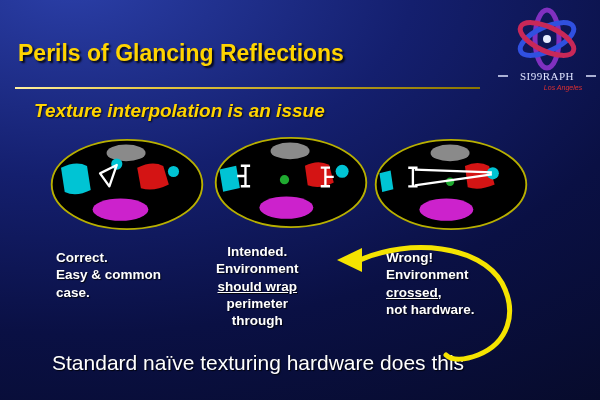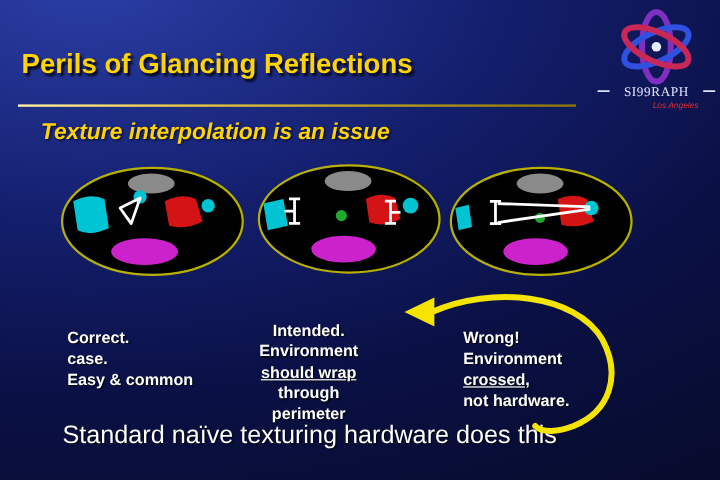--- a/index.html
+++ b/index.html
@@ -20,21 +20,21 @@
   .subtitle{
     position:absolute;left:34px;top:100px;font-size:19px;font-weight:bold;font-style:italic;
     color:var(--title_yellow);text-shadow:1px 1px 2px rgba(0,0,0,.85);white-space:nowrap;
   }
   .panel{position:absolute;}
   #p1{left:48px;top:136px;}
   #p2{left:212px;top:134px;}
   #p3{left:372px;top:136px;}
   .caption{
     position:absolute;color:var(--caption_white);font-size:13.5px;font-weight:bold;
-    line-height:1.28;text-shadow:1px 1px 1px rgba(0,0,0,.8);margin-top:24px;
+    line-height:1.28;text-shadow:1px 1px 1px rgba(0,0,0,.8);
   }
   #c1{left:56px;top:249px;}
   #c2{left:216px;top:243px;text-align:center;}
   #c3{left:386px;top:249px;}
   .u{text-decoration:underline;}
   .footer{
     position:absolute;left:52px;top:351px;font-size:21px;color:var(--caption_white);
     text-shadow:1px 1px 1px rgba(0,0,0,.8);white-space:nowrap;
   }
   .logo{position:absolute;right:3px;top:3px;}
@@ -93,29 +93,29 @@
     <path d="M100 32 Q114 26 126 32 L132 52 Q116 59 103 55 Z" fill="var(--red_shape)"></path>
     <ellipse cx="80" cy="79" rx="29" ry="12" fill="var(--magenta_shape)"></ellipse>
     <circle cx="84" cy="49" r="4.5" fill="var(--green_dot)"></circle>
     <circle cx="130" cy="40" r="6.5" fill="var(--cyan_shape)"></circle>
     <path d="M44 34 L44 54 M39 34 L49 34 M39 54 L49 54" fill="none" stroke="#ffffff" stroke-width="2.5"></path>
     <path d="M46 36 L129 39 M46 53 L129 41" fill="none" stroke="#ffffff" stroke-width="2.5"></path>
   </svg>
 
   <div id="c1" class="caption">
       <div>Correct.</div>
+      <div>Easy &amp; common</div>
       <div>case.</div>
-      <div>Easy &amp; common</div>
     </div>
   <div id="c2" class="caption">
       <div>Intended.</div>
       <div>Environment</div>
       <div class="u">should wrap</div>
+      <div>perimeter</div>
       <div>through</div>
-      <div>perimeter</div>
     </div>
   <div id="c3" class="caption">
       <div>Wrong!</div>
       <div>Environment</div>
       <div class="u">crossed,</div>
       <div>not hardware.</div>
     </div>
 
   <svg class="arrow" width="205" height="150" viewBox="0 0 205 150">
     <path d="M30 27 C80 5, 150 12, 172 50 C188 80, 178 110, 148 122 C135 127, 122 128, 116 122" fill="none" stroke="var(--arrow_yellow)" stroke-width="5" stroke-linecap="round"></path>

